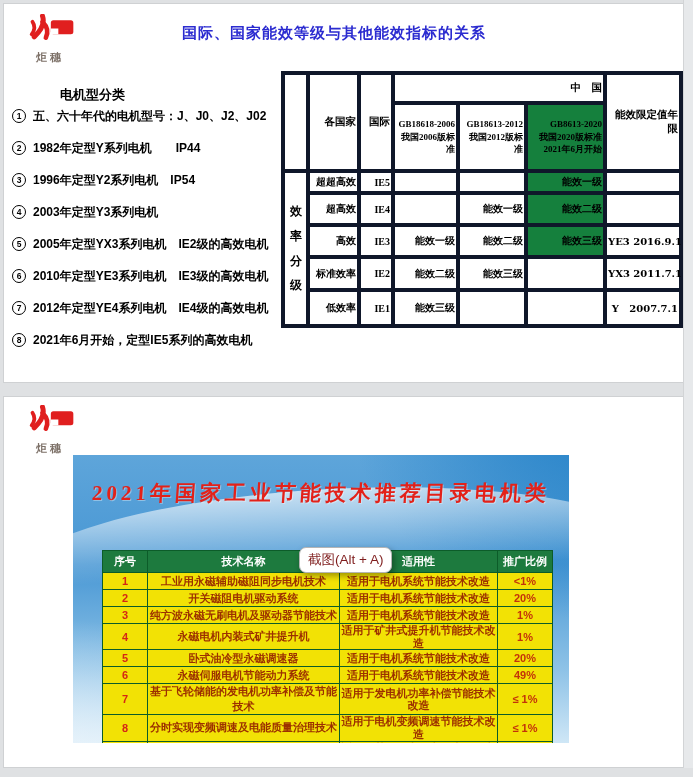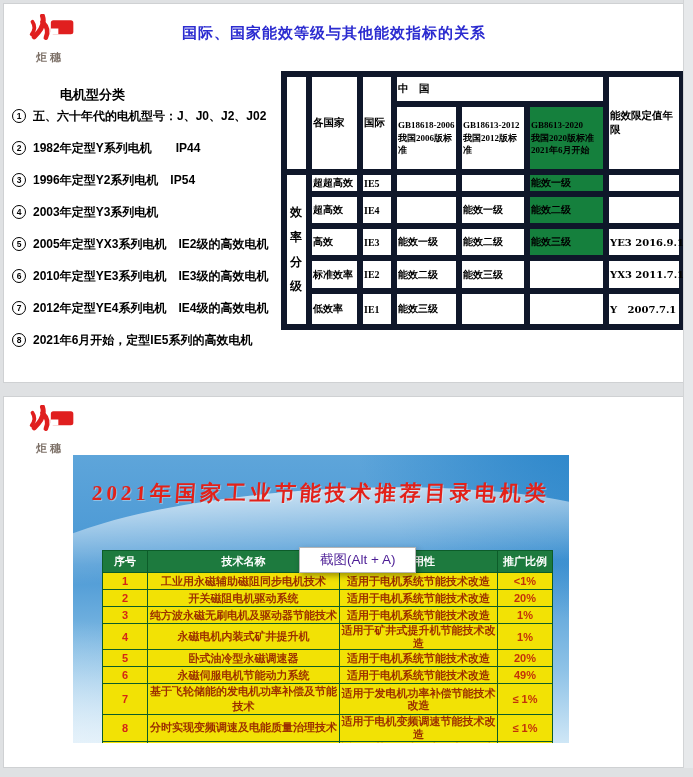--- a/index.html
+++ b/index.html
@@ -36,21 +36,21 @@
     display:inline-flex;align-items:center;justify-content:center;
     font-size:8.5px;line-height:1;margin-top:-1px;
   }
 
   
   .t1{
     position:absolute;left:277px;top:67px;width:398px;
     border-collapse:collapse;table-layout:fixed;
     font-family:"Liberation Serif","DejaVu Serif",serif;
   }
-  .t1 td{border:6px solid #0f172a;text-align:left;vertical-align:middle;font-weight:bold;color:#000;padding:0 1px;box-sizing:border-box;}
+  .t1 td{border:4px solid #0f172a;text-align:right;vertical-align:middle;font-weight:bold;color:#000;padding:0 1px;box-sizing:border-box;}
   .t1 .h{font-size:10.5px;}
   .t1 .std{font-size:9px;line-height:1.4;white-space:pre-line;}
   .t1 .cell{font-size:10px;}
   .t1 .yr{font-size:10px;white-space:pre;font-family:"DejaVu Serif",serif;}
   .t1 .yellow{background:#15803d;}
   .vlab{width:13px;margin:16px auto;word-break:break-all;line-height:2.05;font-size:12px;}
 
   
   .poster{
     position:absolute;left:69px;top:58px;width:496px;height:288px;overflow:hidden;
@@ -85,22 +85,22 @@
   }
   .t2 .head td{background:#1d7a3e;color:#fff;font-size:11px;height:22px;margin-left:13px;}
   .t2 .row td{background:#f2e205;font-size:11px;height:17px;color:#9c3000;}
   .t2 .row td.no{color:#d42616;}
   .t2 .row td.ratio{color:#c3320a;}
   .t2 .row td.app{white-space:pre-line;line-height:1.15;}
   .t2 .tall td{height:28px;}
 
   .shot-tip{
     position:absolute;left:226px;top:92px;z-index:6;
-    background:#fff;border:1px solid #b5b5b5;border-radius:0;
-    padding:3px 20px;font-size:13.5px;color:#4c1d95;white-space:nowrap;
+    background:#fff;border:1px solid #b5b5b5;border-radius:7px;
+    padding:3px 8px;font-size:13.5px;color:#7f1d1d;white-space:nowrap;
     box-shadow:2px 3px 6px rgba(0,0,0,.35);
   }
 </style>
 </head>
 <body>
 
 <div class="page" id="page1">
 
   <div class="logo" style="left:16px;top:10px;">
     <svg width="50" height="34" viewBox="0 0 60 40">

